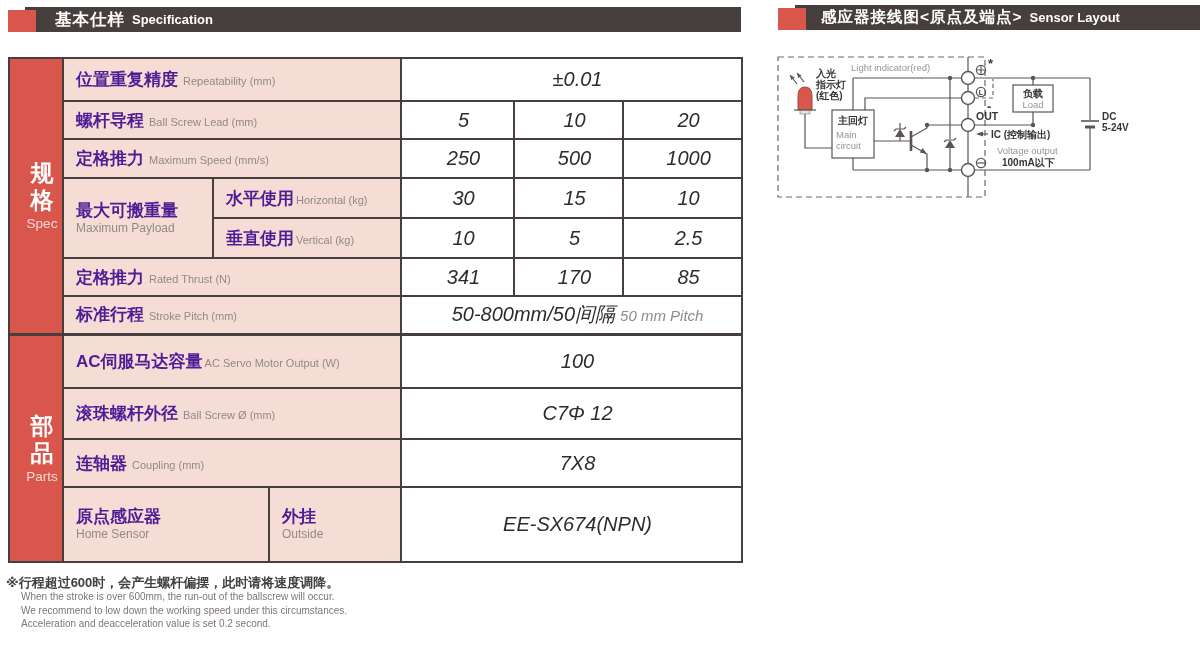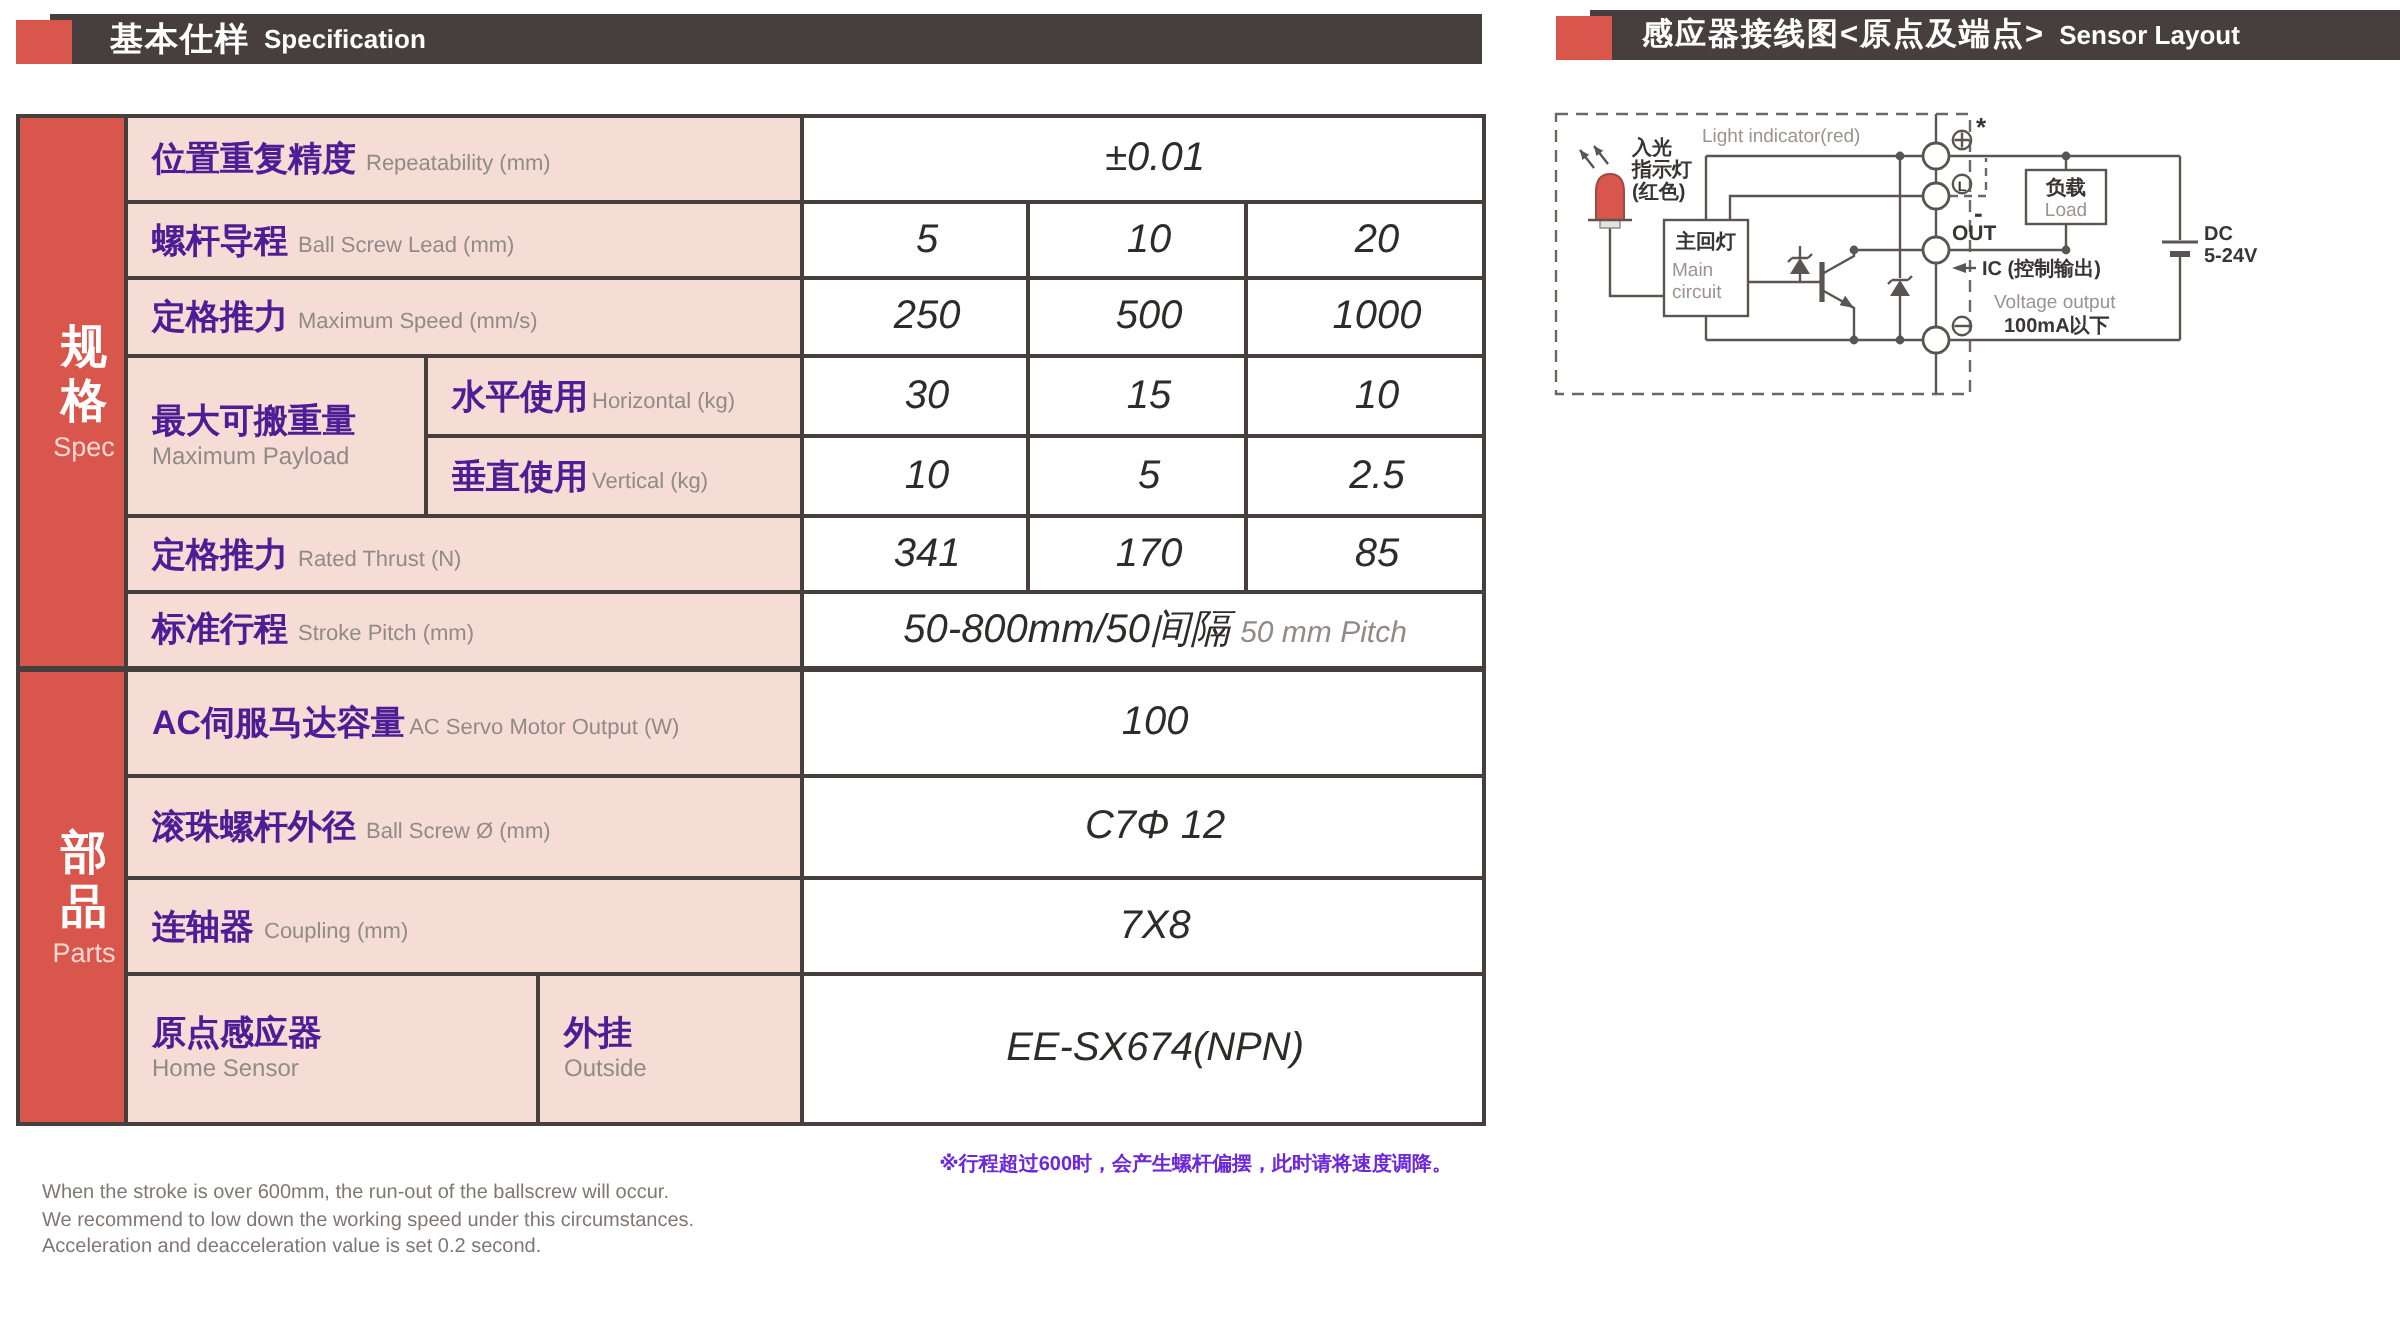--- a/index.html
+++ b/index.html
@@ -25,21 +25,21 @@
   .zh{font-size:17px;font-weight:bold;color:#4c1d95;}
   .en{font-size:11px;color:#918a87;margin-left:5px;font-weight:normal;}
   td.stack .zh{display:block;line-height:20px;}
   td.stack .en{display:block;margin-left:0;font-size:12px;line-height:15px;}
   .side-ch{display:block;color:#fff;font-size:23px;font-weight:bold;line-height:27px;}
   .side-en{display:block;color:#f6d8d2;font-size:13.5px;margin-top:2px;}
   .val-gray{font-size:15px;color:#918a87;margin-left:5px;}
 
   
   .notes{position:absolute;left:6px;top:575px;width:720px;}
-  .note-zh{color:#6d28d9;font-weight:bold;font-size:10px;line-height:15px;text-align:right;}
+  .note-zh{color:#404040;font-weight:bold;font-size:13px;line-height:15px;}
   .note-en{color:#7e7774;font-size:10px;line-height:13.5px;padding-left:15px;}
 
   
   .diagram{position:absolute;left:775px;top:50px;width:425px;height:150px;}
   .dln{stroke:#5a5552;stroke-width:1.2;fill:none;}
   .dsh{stroke:#6e6864;stroke-width:1.2;fill:none;stroke-dasharray:6 4;}
   .dbox{stroke:#5a5552;stroke-width:1.2;fill:#fff;}
   .dtxt{fill:#3a3535;font-size:10px;}
   .gtxt{fill:#9a9391;font-size:9.5px;}
   .dot{fill:#5a5552;}

